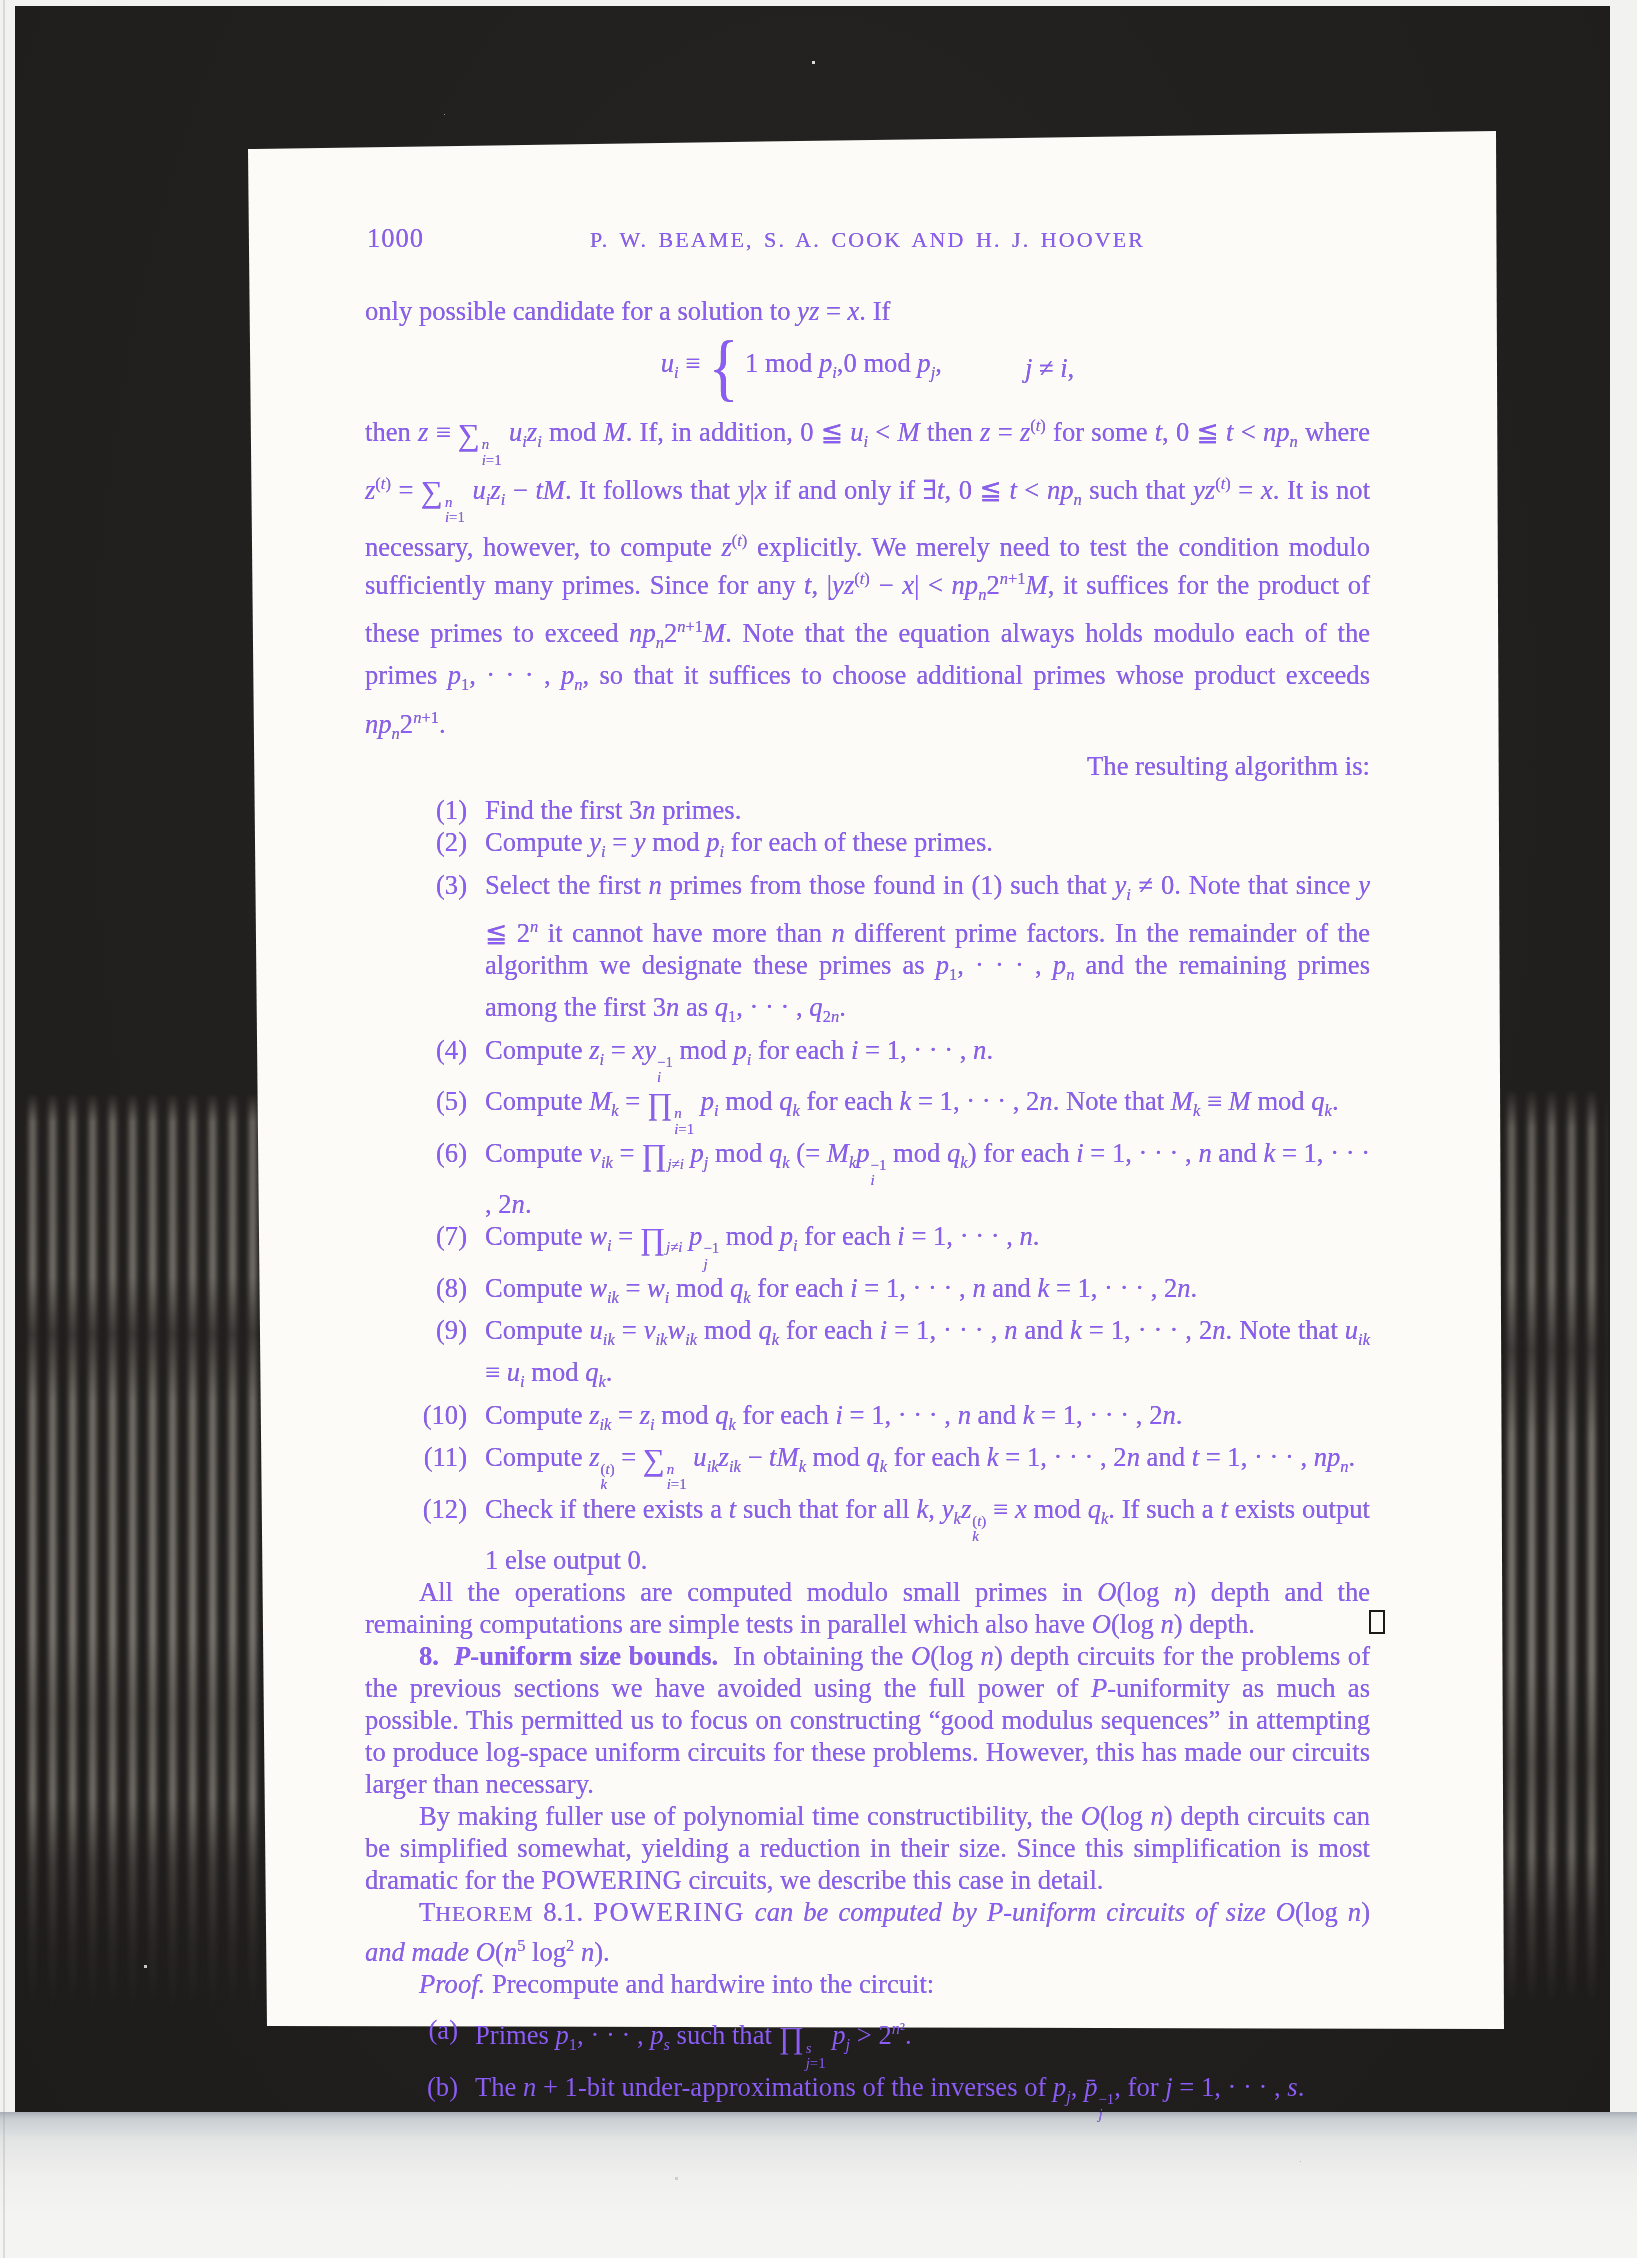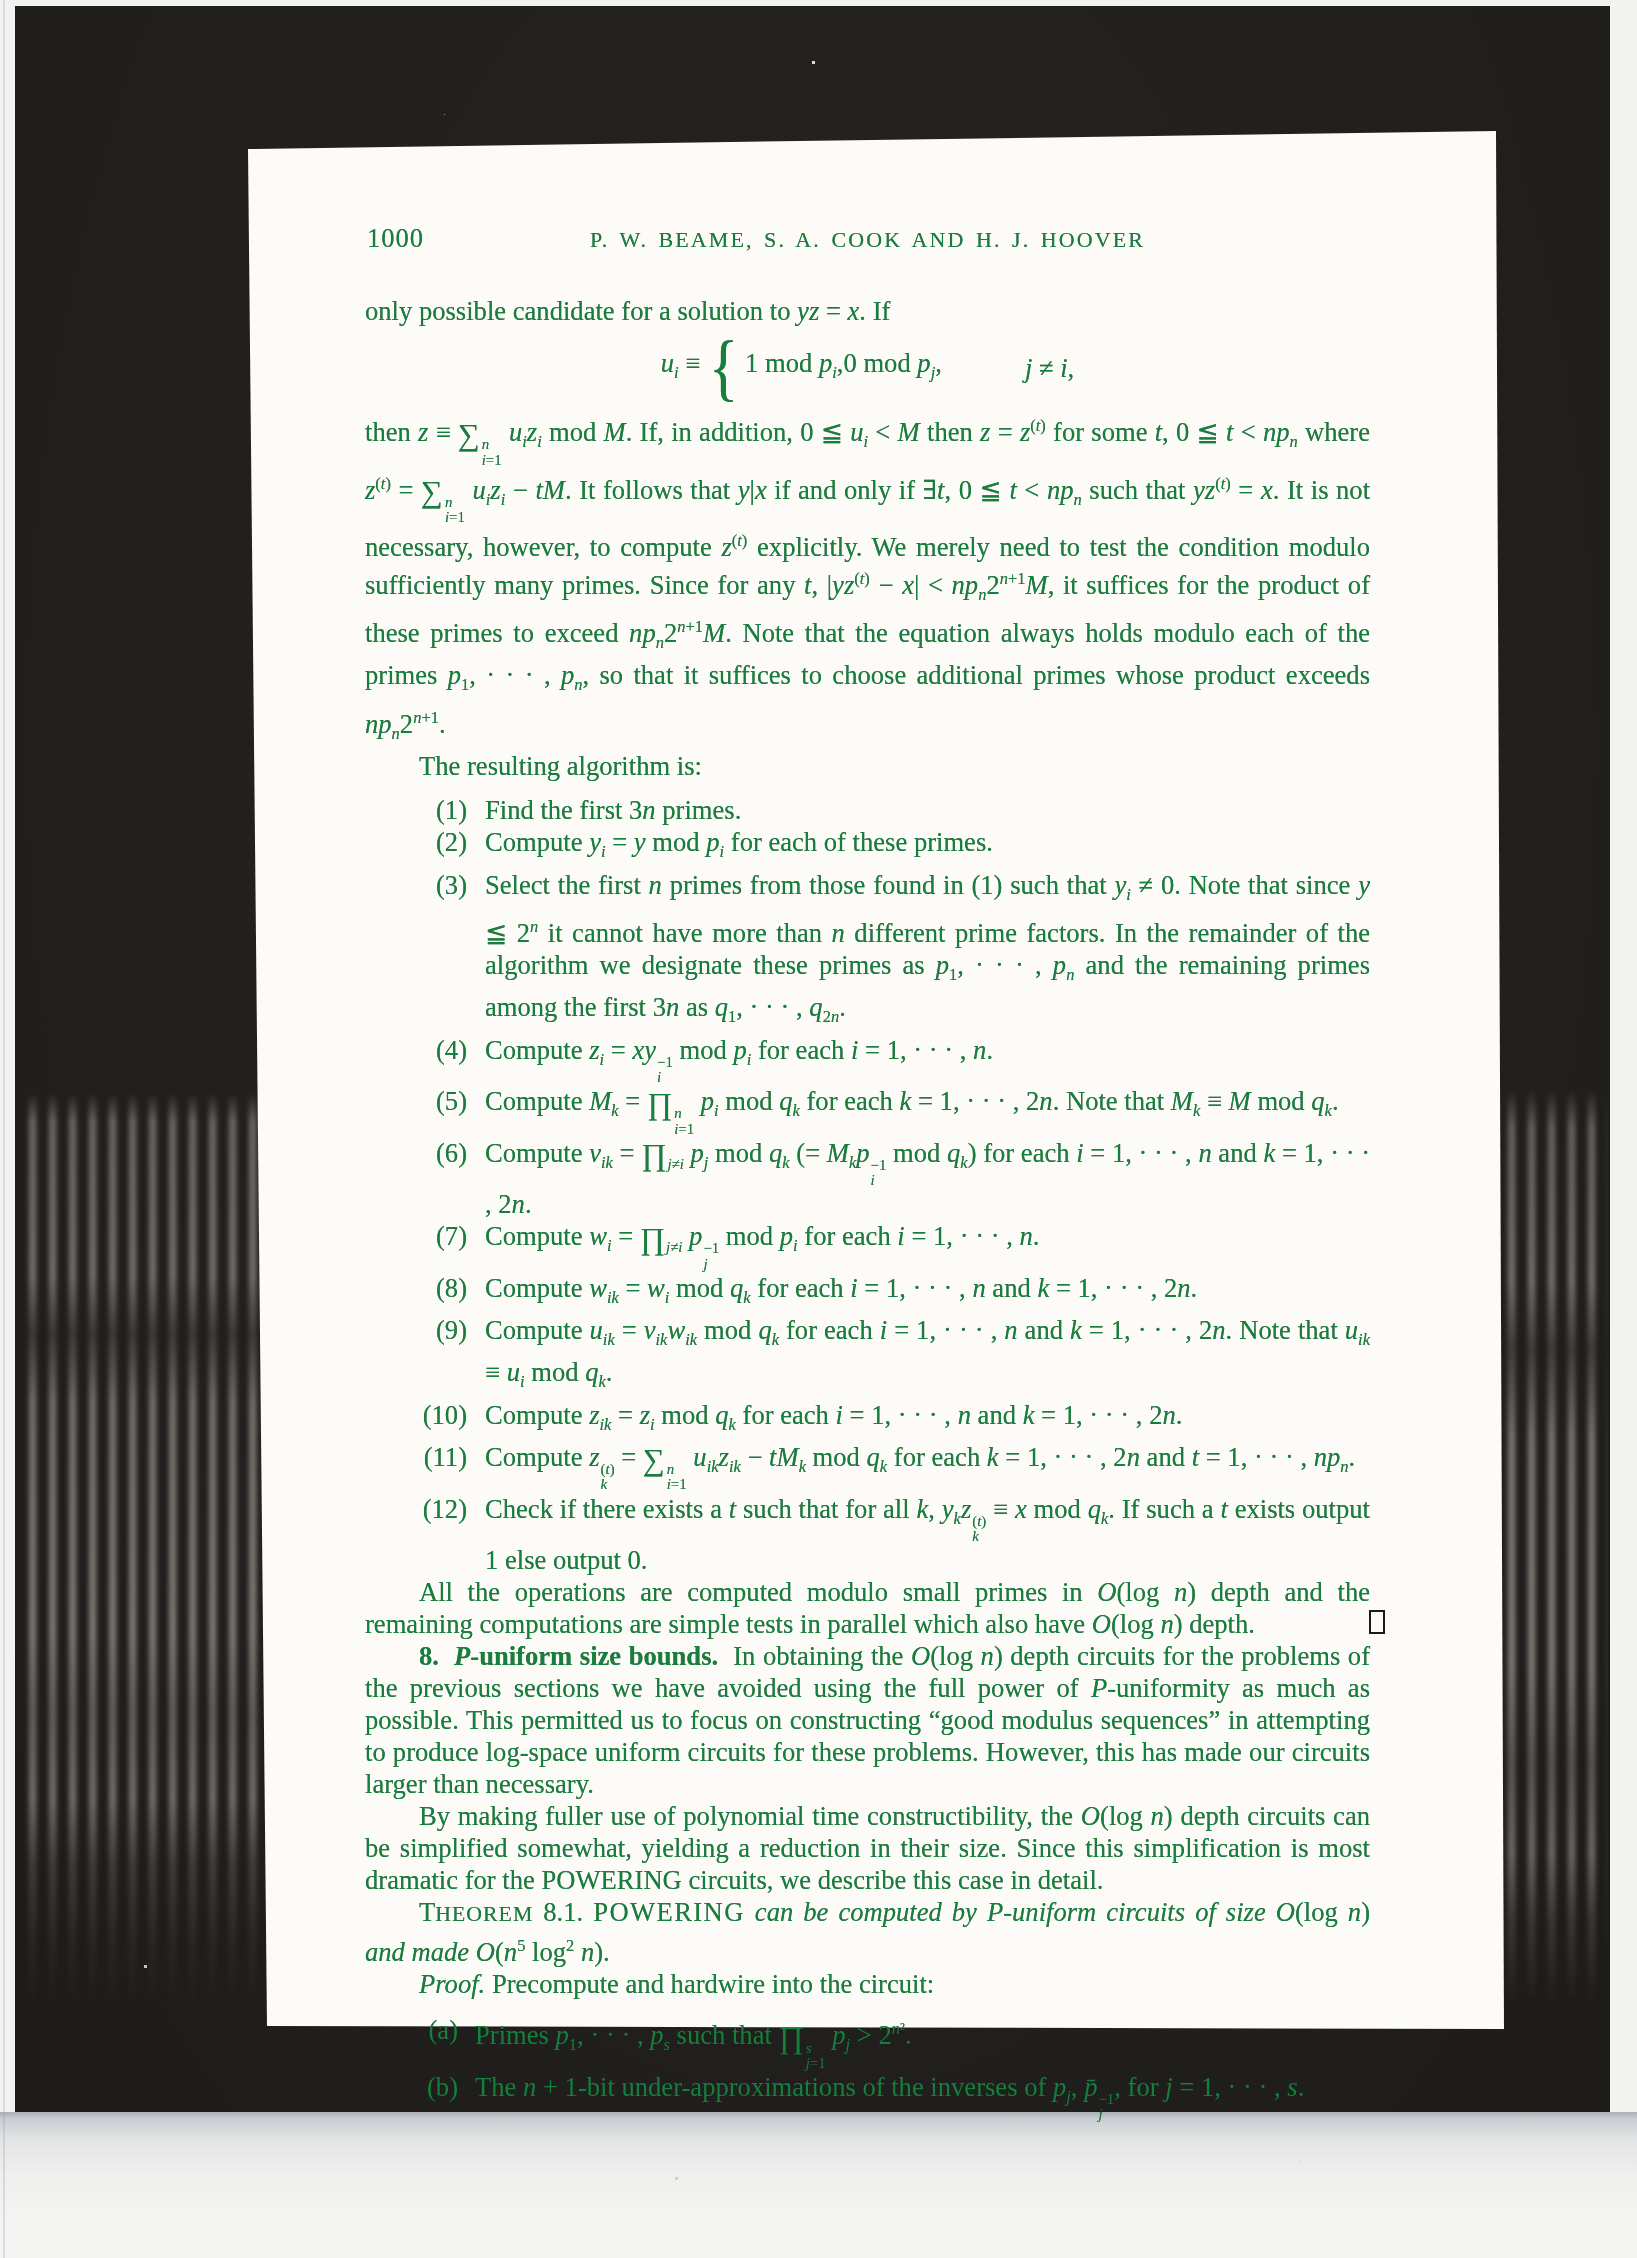--- a/index.html
+++ b/index.html
@@ -59,38 +59,38 @@
                 1168px 290px 0 0 rgba(250,250,248,0.6),
                 444px 114px 0 0 rgba(250,250,248,0.5),
                 145px 1966px 0 1px rgba(240,240,238,0.8),
                 1371px 1920px 0 0 rgba(245,245,243,0.8),
                 676px 2178px 0 1px rgba(140,145,150,0.35),
                 1300px 2161px 0 0 rgba(90,95,100,0.35); }
 
   
   .text-col {
     position:absolute; left:365px; top:222px; width:1005px;
-    font-size:26.6px; line-height:32px; color:#15803d;
+    font-size:26.6px; line-height:32px; color:#8b5cf6;
     text-align:justify; hyphens:none;
     text-shadow:0 0 0.5px rgba(25,22,18,0.55);
   }
   .text-col p { margin:0; }
   .pg-header { position:relative; text-align:center; margin-bottom:39px; }
   .pagenum { position:absolute; left:1.9px; top:0; letter-spacing:1px; }
   .runhead { font-size:22px; letter-spacing:2.1px; word-spacing:2.9px; }
   .intro { text-align:left; }
 
   .equation { display:flex; justify-content:center; align-items:center; margin:9.7px 0 11.6px; }
   .eq-lhs { margin-right:5.8px; }
   .brace { font-size:73px; font-weight:400; line-height:0.85; transform:scaleX(0.85); margin-right:3.9px; }
   .cases { display:flex; flex-direction:row; line-height:36px; text-align:left; }
   .eq-cond { margin-left:83px; }
 
   .indent { text-indent:54px; }
-  .algo-intro { margin-top:11.6px; text-align:left; }
+  .algo-intro { margin-top:11.6px; text-align:right; }
 
   .steps { margin-top:12.6px; }
   .step { position:relative; padding-left:120px; }
   .step .num { position:absolute; left:0; top:0; width:102px; text-align:right; }
   .pre-items { margin-top:13.5px; }
   .pre-items .step .num { width:93px; }
   .pre-items .step { padding-left:110px; }
 
   .para2 { position:relative; margin-top:16.4px; }
   .qed { position:absolute; right:-15.4px; bottom:5.8px; width:12.6px; height:20px;

